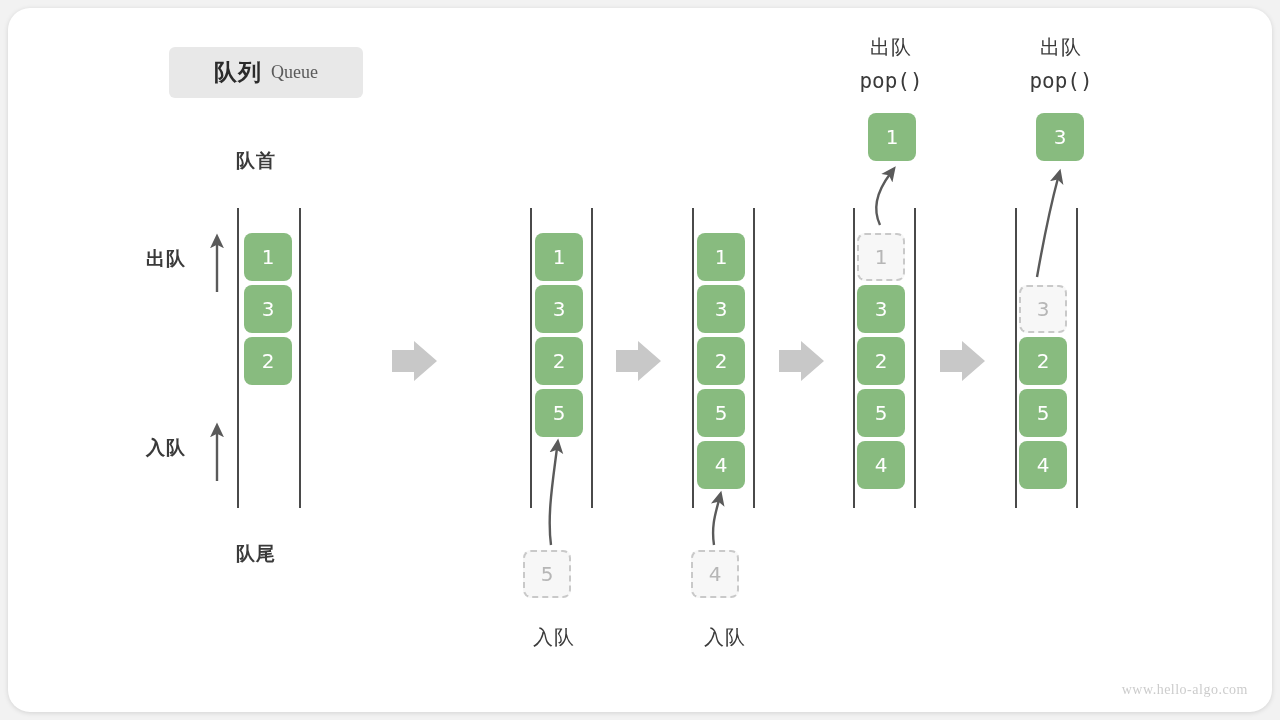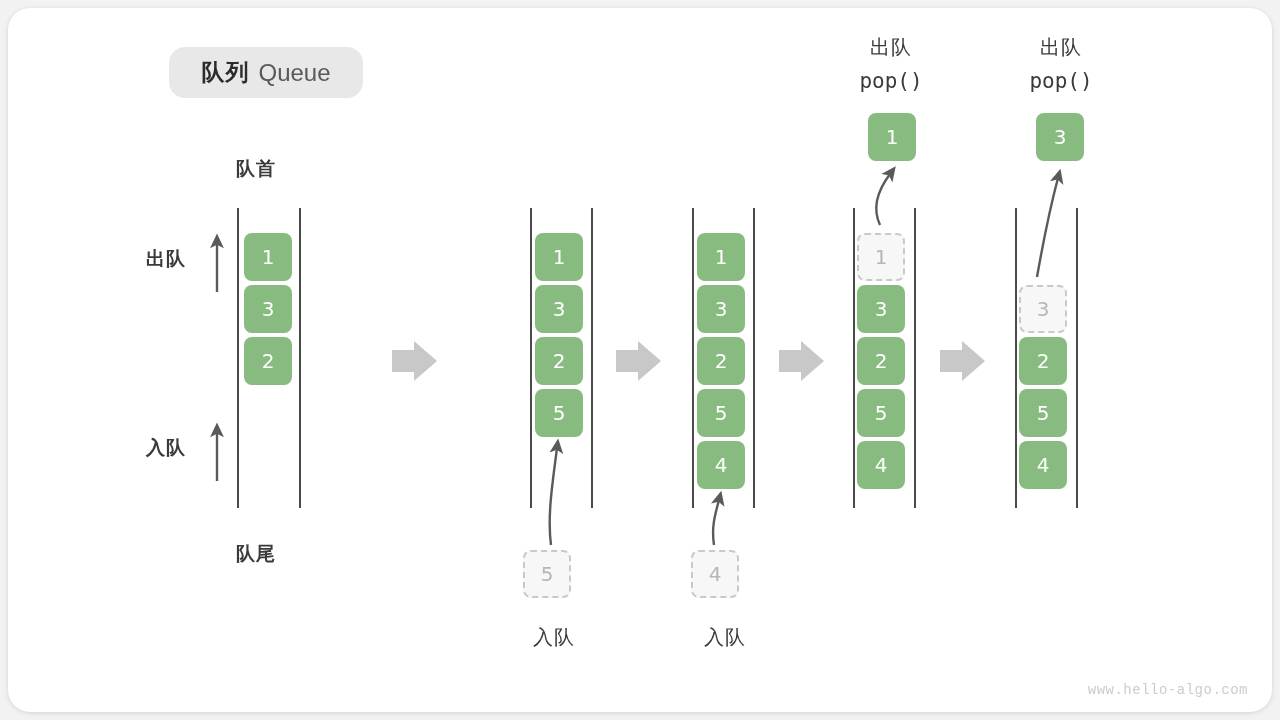--- a/index.html
+++ b/index.html
@@ -27,36 +27,36 @@
   }
 
   
   .title-badge {
     position: absolute;
     left: 169px;
     top: 47px;
     width: 194px;
     height: 51px;
     background: #e8e8e8;
-    border-radius: 16px;
+    border-radius: 6px;
     display: flex;
     align-items: center;
     justify-content: center;
     gap: 9px;
   }
   .title-cn {
     font-size: 23px;
     font-weight: bold;
     color: #2b2b2b;
     letter-spacing: 1px;
   }
   .title-en {
-    font-size: 24px;
+    font-size: 18px;
     color: #5a5a5a;
-    font-family: Liberation Sans, sans-serif;
+    font-family: Liberation Serif, serif;
   }
 
   
   .lbl-bold {
     position: absolute;
     font-size: 19px;
     font-weight: bold;
     color: #3a3a3a;
     white-space: nowrap;
     letter-spacing: 1px;
@@ -106,21 +106,21 @@
     border: 2px dashed #c9c9c9;
     box-sizing: border-box;
   }
 
   .watermark {
     position: absolute;
     right: 32px;
     bottom: 22px;
     font-size: 14px;
     color: #cccccc;
-    font-family: Liberation Mono, monospace;
+    font-family: Liberation Serif, serif;
     letter-spacing: 0.5px;
   }
 
   svg.overlay {
     position: absolute;
     left: 0; top: 0;
     width: 1280px;
     height: 720px;
     pointer-events: none;
   }
@@ -129,21 +129,21 @@
 <body>
 
 <div id="canvas">
   <div class="card"></div>
 
   <div class="title-badge">
     <span class="title-cn">队列</span>
     <span class="title-en">Queue</span>
   </div>
 
-  <div class="lbl-bold" style="left:236px; top:156px;">队首</div>
+  <div class="lbl-bold" style="left:236px; top:148px;">队首</div>
   <div class="lbl-bold" style="left:236px; top:541px;">队尾</div>
 
   <div class="lbl-bold" style="left:146px; top:246px;">出队</div>
   <div class="lbl-bold" style="left:146px; top:435px;">入队</div>
 
   <div class="rail" style="left:237px; top:208px; height:300px;"></div>
   <div class="rail" style="left:299px; top:208px; height:300px;"></div>
 
   <div class="cell" style="left:244px; top:233px;">1</div>
   <div class="cell" style="left:244px; top:285px;">3</div>

